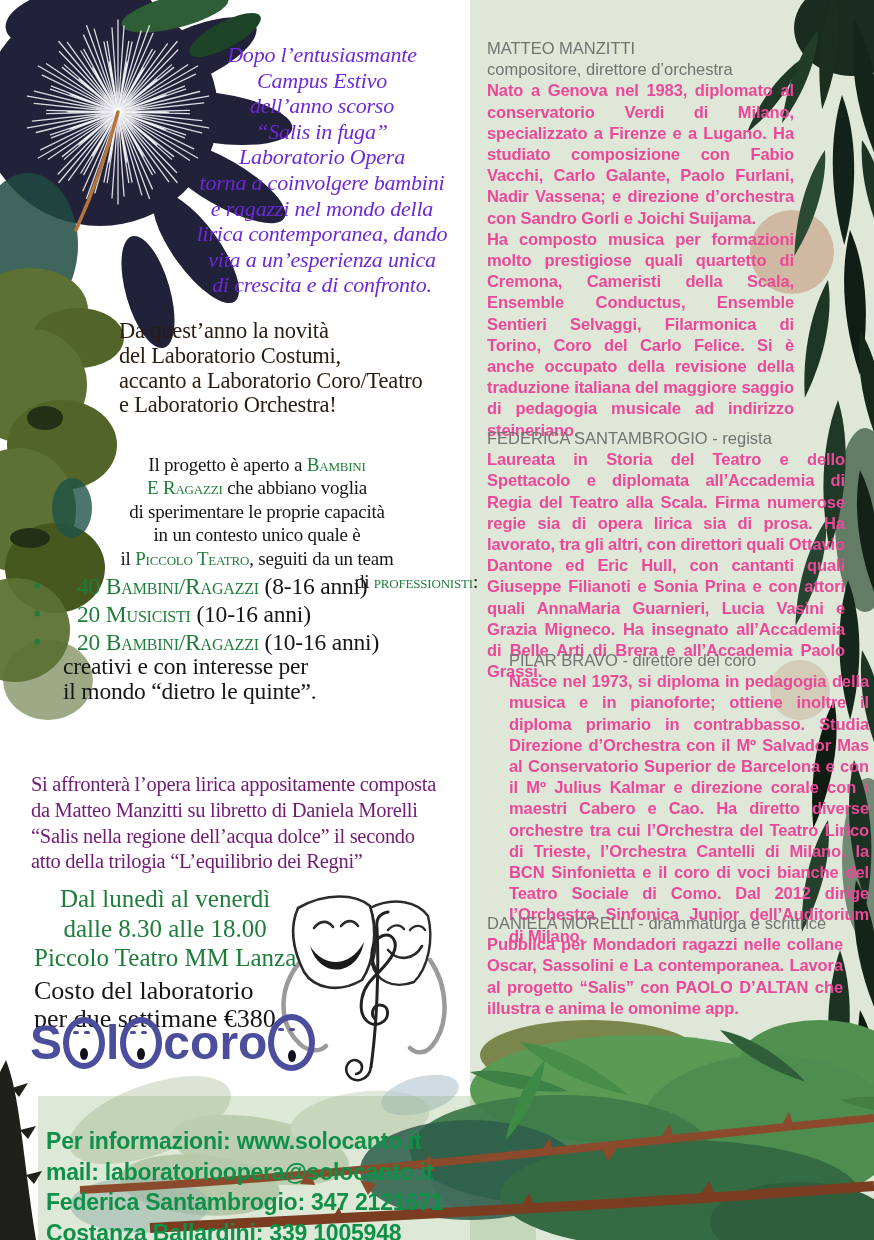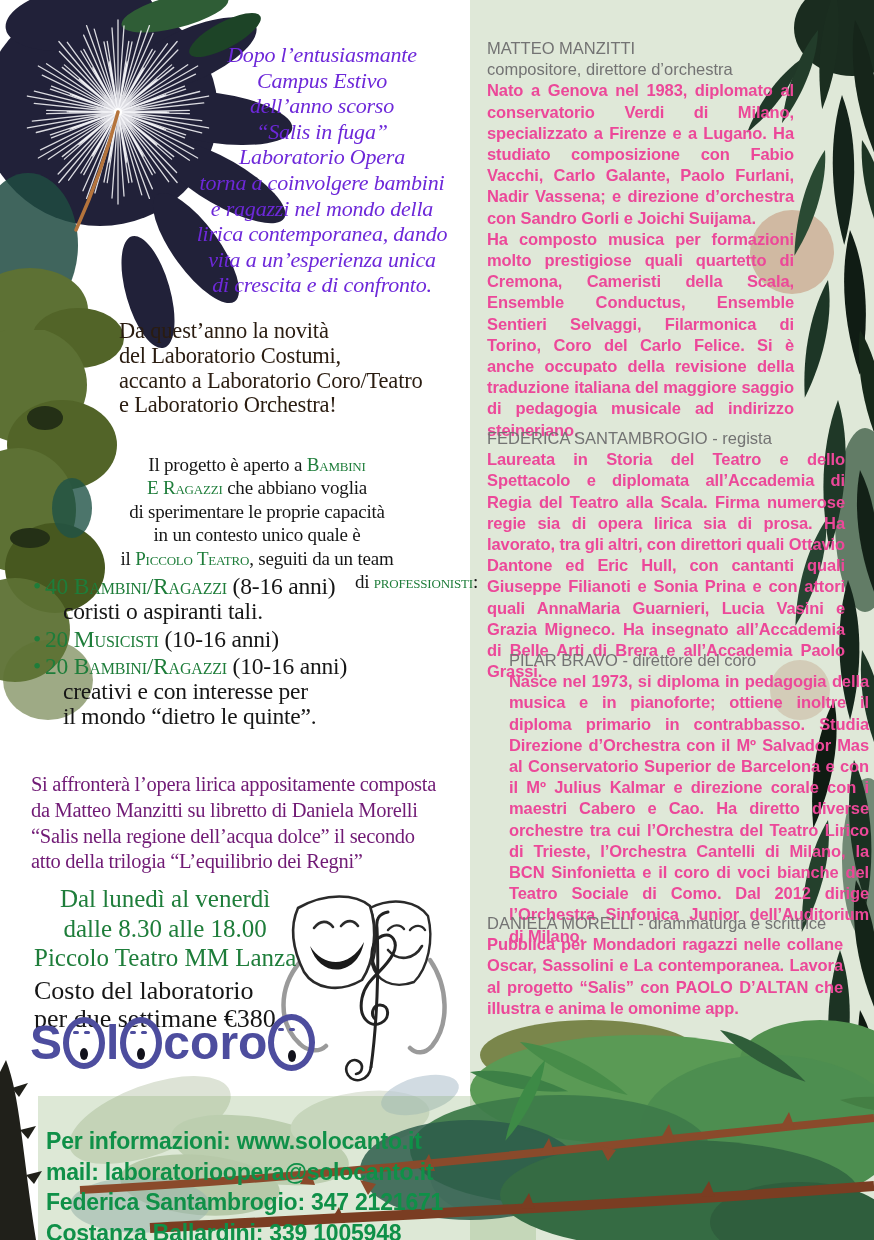--- a/index.html
+++ b/index.html
@@ -22,21 +22,21 @@
   .announcement{left:119px;top:319px;font-size:22.5px;line-height:24.8px;color:#2a1c10;z-index:2;letter-spacing:-0.2px;}
   .project{left:36px;top:429px;width:442px;font-size:19px;line-height:23.4px;color:#161616;
            text-align:center;z-index:2;letter-spacing:-0.2px;margin-top:24px;}
   .project .ln-left{text-align:right;}
   .sc{font-variant:small-caps;}
   .green{color:var(--green);}
   .bullets{left:33px;top:574px;width:424px;font-size:23.5px;line-height:24.8px;color:#161616;z-index:2;letter-spacing:-0.2px;}
   .bullet{padding-left:30px;margin-bottom:3px;}
   .b-lead{display:block;text-indent:-30px;}
   .marker{color:var(--green);margin-right:4px;}
-  .num{color:var(--green);}
+  .num{color:var(--green);margin-left:32px;}
   .b-rest,.b-rest2{display:block;}
   .b-rest2:empty,.b-rest:empty{display:none;}
   .opera{left:31px;top:772px;font-size:20.5px;line-height:25.8px;color:#701a75;z-index:2;letter-spacing:-0.3px;}
   .schedule{left:34px;top:884px;font-size:25px;line-height:29.5px;color:var(--green);z-index:2;text-align:center;}
   .cost{left:34px;top:977px;font-size:26px;line-height:28px;color:#161616;z-index:2;}
   
   .logo{left:30px;top:1014px;display:flex;align-items:center;z-index:2;
         font-family:"Liberation Sans",sans-serif;font-weight:600;font-size:48px;color:var(--purple);}
   .logo .lt{line-height:1;}
   .oface{position:relative;display:inline-block;width:30px;height:40px;border:6.5px solid var(--purple);
@@ -242,21 +242,20 @@
     <div><span class="sc green">E Ragazzi</span><span> che abbiano voglia</span></div>
     <div><span>di sperimentare le proprie capacità</span></div>
     <div><span>in un contesto unico quale è</span></div>
     <div><span>il </span><span class="sc green">Piccolo Teatro</span><span>, seguiti da un team</span></div>
     <div class="ln-left"><span>di </span><span class="sc green">professionisti</span><span>:</span></div>
   </div>
 
   <div class="abs bullets">
     <div class="bullet">
       <span class="b-lead"><span class="marker">•</span><span class="num">40</span> <span class="sc green">Bambini/Ragazzi</span> <span>(8-16 anni)</span></span>
-      <span class="b-rest">coristi o aspiranti tali.</span>
 
     </div>
     <div class="bullet">
       <span class="b-lead"><span class="marker">•</span><span class="num">20</span> <span class="sc green">Musicisti</span> <span>(10-16 anni)</span></span>
 
     </div>
     <div class="bullet">
       <span class="b-lead"><span class="marker">•</span><span class="num">20</span> <span class="sc green">Bambini/Ragazzi</span> <span>(10-16 anni)</span></span>
       <span class="b-rest">creativi e con interesse per</span>
       <span class="b-rest2">il mondo “dietro le quinte”.</span>

